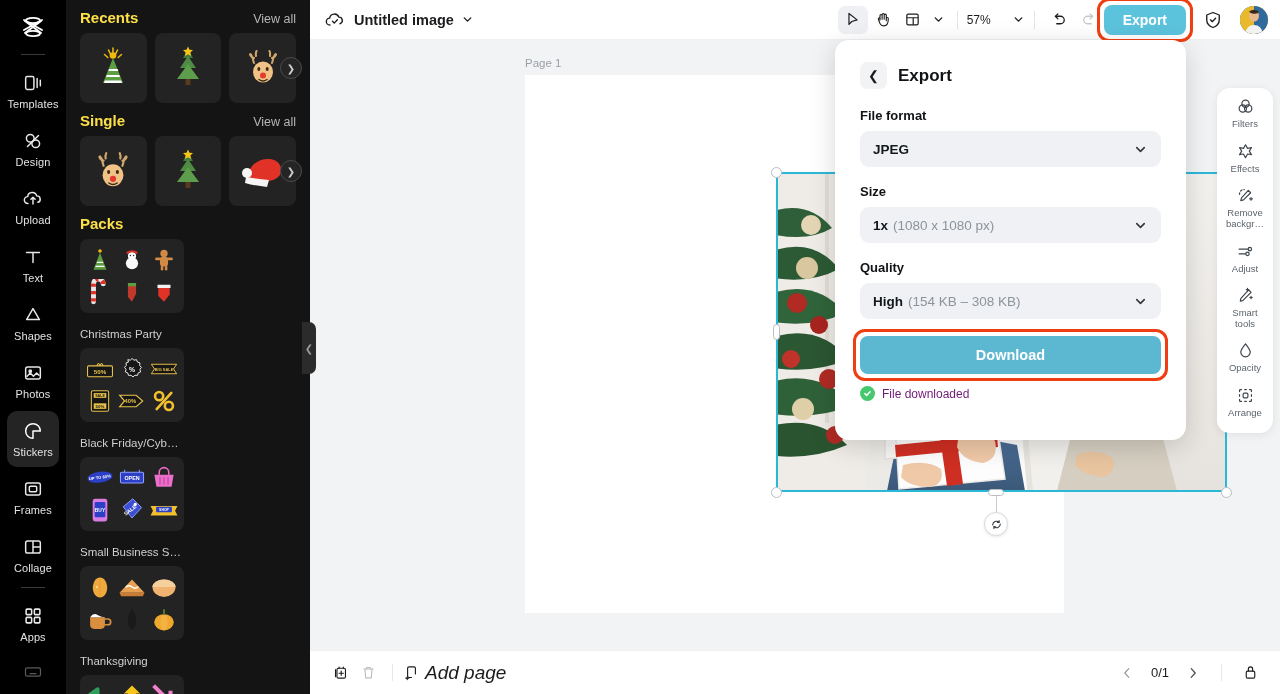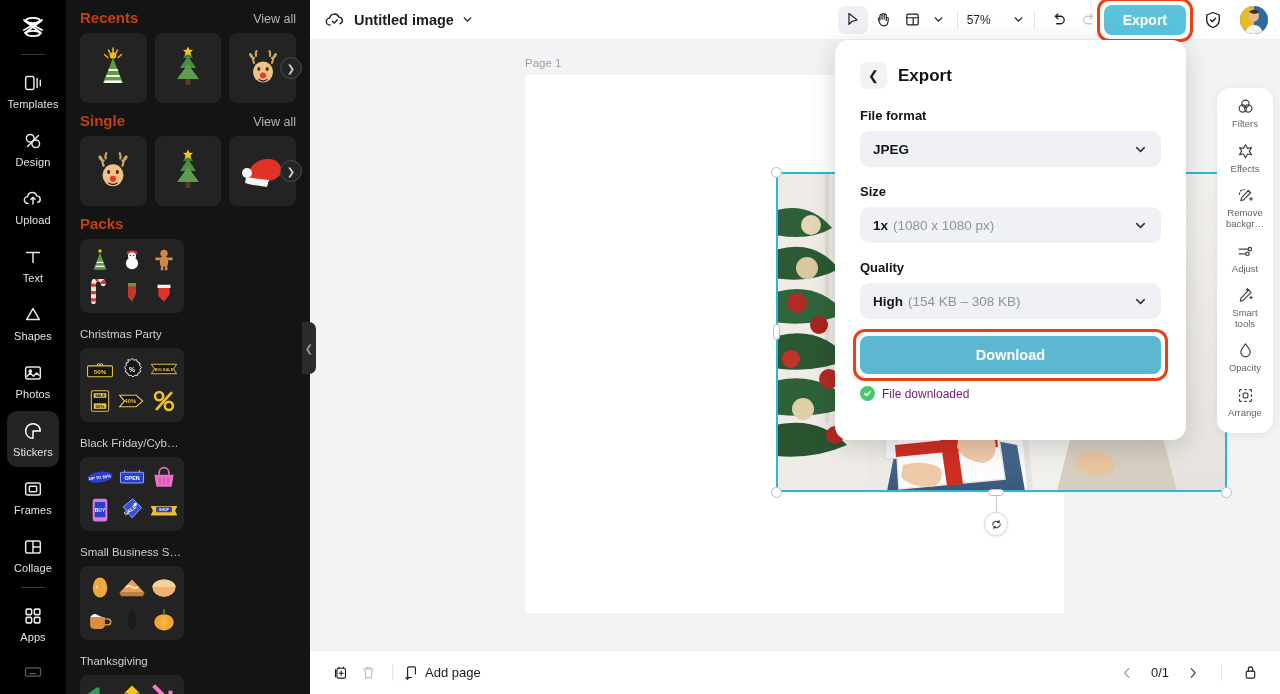--- a/index.html
+++ b/index.html
@@ -34,21 +34,21 @@
   
   .panel {
     position: absolute; left: 66px; top: 0; width: 244px; height: 694px;
     background: #141414; overflow: hidden;
     padding: 0 14px;
   }
   .sec-head {
     display: flex; align-items: baseline; justify-content: space-between;
     margin-top: 9px; margin-bottom: 7px;
   }
-  .sec-title { color: #c2410c; font-size: 15px; font-weight: bold; }
+  .sec-title { color: #fde047; font-size: 15px; font-weight: bold; }
   .sec-viewall { color: #b5b5b5; font-size: 12.5px; cursor: pointer; }
   .thumb-row { display: flex; gap: 8px; position: relative; }
   .thumb {
     width: 70px; height: 70px; border-radius: 8px; background: #232323;
     display: flex; align-items: center; justify-content: center; cursor: pointer;
     overflow: hidden;
   }
   .row-next {
     position: absolute; right: -6px; top: 50%; transform: translateY(-50%);
     width: 22px; height: 22px; border-radius: 50%;
@@ -198,21 +198,21 @@
 
   
   .bottombar {
     position: absolute; left: 310px; top: 650px; width: 970px; height: 44px;
     background: #ffffff; border-top: 1px solid #eef0f2;
     display: flex; align-items: center; padding: 0 16px; z-index: 10;
   }
   .bb-btn { width: 28px; height: 28px; display: flex; align-items: center; justify-content: center; cursor: pointer; }
   .bb-sep { width: 1px; height: 17px; background: #e4e7ea; margin: 0 10px; }
   .bb-addpage { display: flex; align-items: center; gap: 5px; cursor: pointer; }
-  .bb-addpage-lbl { font-size: 13px; color: #1c1c1e; }
+  .bb-addpage-lbl { font-size: 19px; color: #1c1c1e; font-style: italic; }
   .bb-right { margin-left: auto; display: flex; align-items: center; gap: 4px; }
   .bb-pages { font-size: 13px; color: #1c1c1e; font-weight: normal; padding: 0 6px; }
 
   svg { display: block; }
 </style>
 </head>
 <body>
 
 <div id="app">
 

